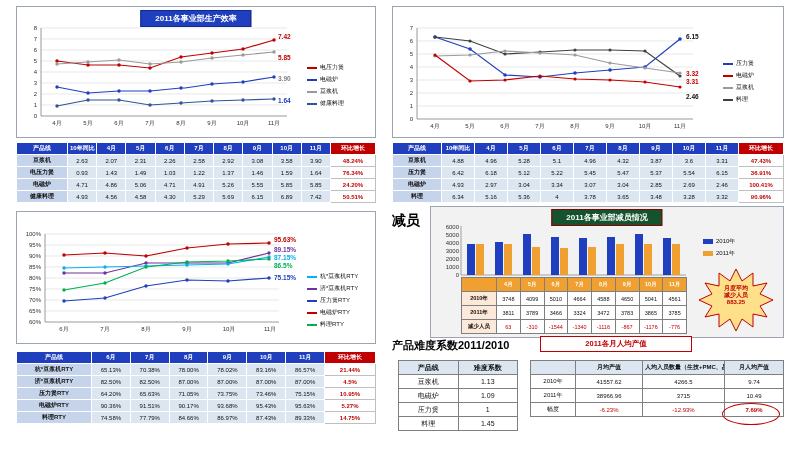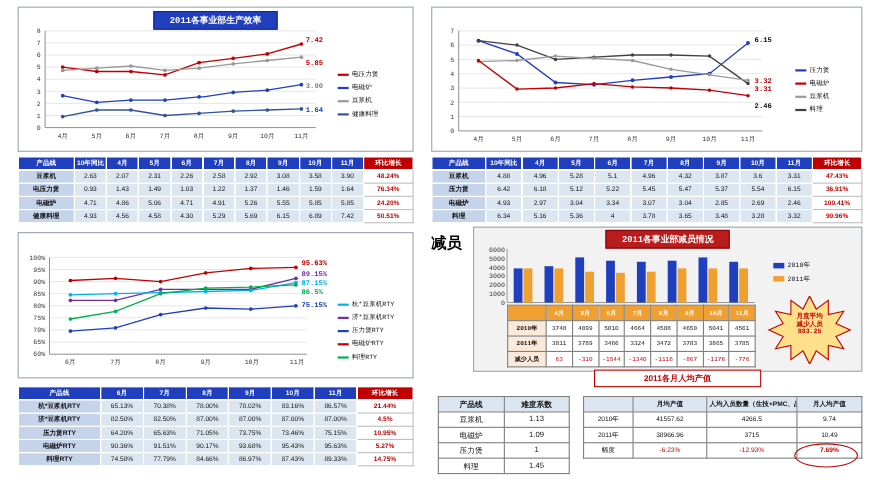--- a/index.html
+++ b/index.html
@@ -1,19 +1,19 @@
 <!DOCTYPE html>
 <html><head>
 <meta charset="utf-8">
 <style>
   html,body{margin:0;padding:0;}
   body{width:800px;height:450px;background:#ffffff;font-family:"Liberation Sans",sans-serif;overflow:hidden;}
   .page{position:relative;width:800px;height:450px;}
   .panel{position:absolute;box-sizing:border-box;}
-  .chartbox{border:1px solid #9aa5b1;background:#ffffff;font-family:Liberation Mono, monospace;}
+  .chartbox{border:1px solid #9aa5b1;background:#ffffff;}
   .chart-title{position:absolute;left:50%;transform:translateX(-50%);top:3px;background:#1f3fbf;color:#ffffff;font-size:8px;font-weight:bold;padding:2px 14px;border:1px solid #102a8a;white-space:nowrap;}
   .plot{position:absolute;}
   .axis-label{position:absolute;font-size:6px;color:#333;text-align:right;}
   .xtick{position:absolute;font-size:6px;color:#333;text-align:center;}
   .legend{position:absolute;font-size:6px;color:#111;}
   .legend-row{display:flex;align-items:center;margin-bottom:3px;white-space:nowrap;}
   .legend-swatch{width:10px;height:2px;margin-right:3px;}
   .dlabel{position:absolute;font-size:6.5px;font-weight:bold;}
   table.dt{border-collapse:collapse;font-size:6px;width:100%;table-layout:fixed;}
   table.dt th,table.dt td{border:1px solid #ffffff;padding:0 2px;height:11px;text-align:center;overflow:hidden;white-space:nowrap;}
@@ -586,21 +586,21 @@
           <td>89.33%</td>
           <td class="last">14.75%</td>
         </tr>
       </tbody>
     </table>
   </div>
 
   <div class="sect-title" style="left:392px;top:212px;">减员</div>
 
   <div class="panel chartbox" style="left:430px;top:206px;width:354px;height:132px;background:#f2f2f2;">
-    <div class="chart-title" style="top:2px;background:#b91c1c;border-color:#8b0000;">2011各事业部减员情况</div>
+    <div class="chart-title" style="top:2px;background:#14532d;border-color:#8b0000;">2011各事业部减员情况</div>
     <div class="plot" style="left:0;top:0;width:354px;height:132px;">
       <div class="axis-label" style="left:0px;top:17px;width:28px;">6000</div>
       <div class="axis-label" style="left:0px;top:25px;width:28px;">5000</div>
       <div class="axis-label" style="left:0px;top:33px;width:28px;">4000</div>
       <div class="axis-label" style="left:0px;top:41px;width:28px;">3000</div>
       <div class="axis-label" style="left:0px;top:49px;width:28px;">2000</div>
       <div class="axis-label" style="left:0px;top:57px;width:28px;">1000</div>
       <div class="axis-label" style="left:0px;top:65px;width:28px;">0</div>
 
       <svg width="354" height="132" style="position:absolute;left:0;top:0;">
@@ -690,20 +690,21 @@
         </table>
       </div>
 
       <svg class="star" style="left:262px;top:62px;" width="86" height="62">
         <polygon points="43,0 49,12 60,4 60,17 74,14 67,25 80,31 67,37 74,48 60,45 60,58 49,50 43,62 37,50 26,58 26,45 12,48 19,37 6,31 19,25 12,14 26,17 26,4 37,12" fill="#ffe08a" stroke="#c00000" stroke-width="1"></polygon>
       </svg>
       <div class="star-text" style="left:272px;top:78px;width:66px;">月度平均<br>减少人员<br>883.25</div>
     </div>
   </div>
 
+  <div class="sect-title" style="left:392px;top:338px;font-size:11px;">产品难度系数2011/2010</div>
 
   <div class="panel" style="left:398px;top:360px;width:120px;">
     <table class="ot" style="font-size:7px;">
       <thead>
           <tr>
         <th>产品线</th>
         <th>难度系数</th>
       </tr>
         </thead>
       <tbody>

